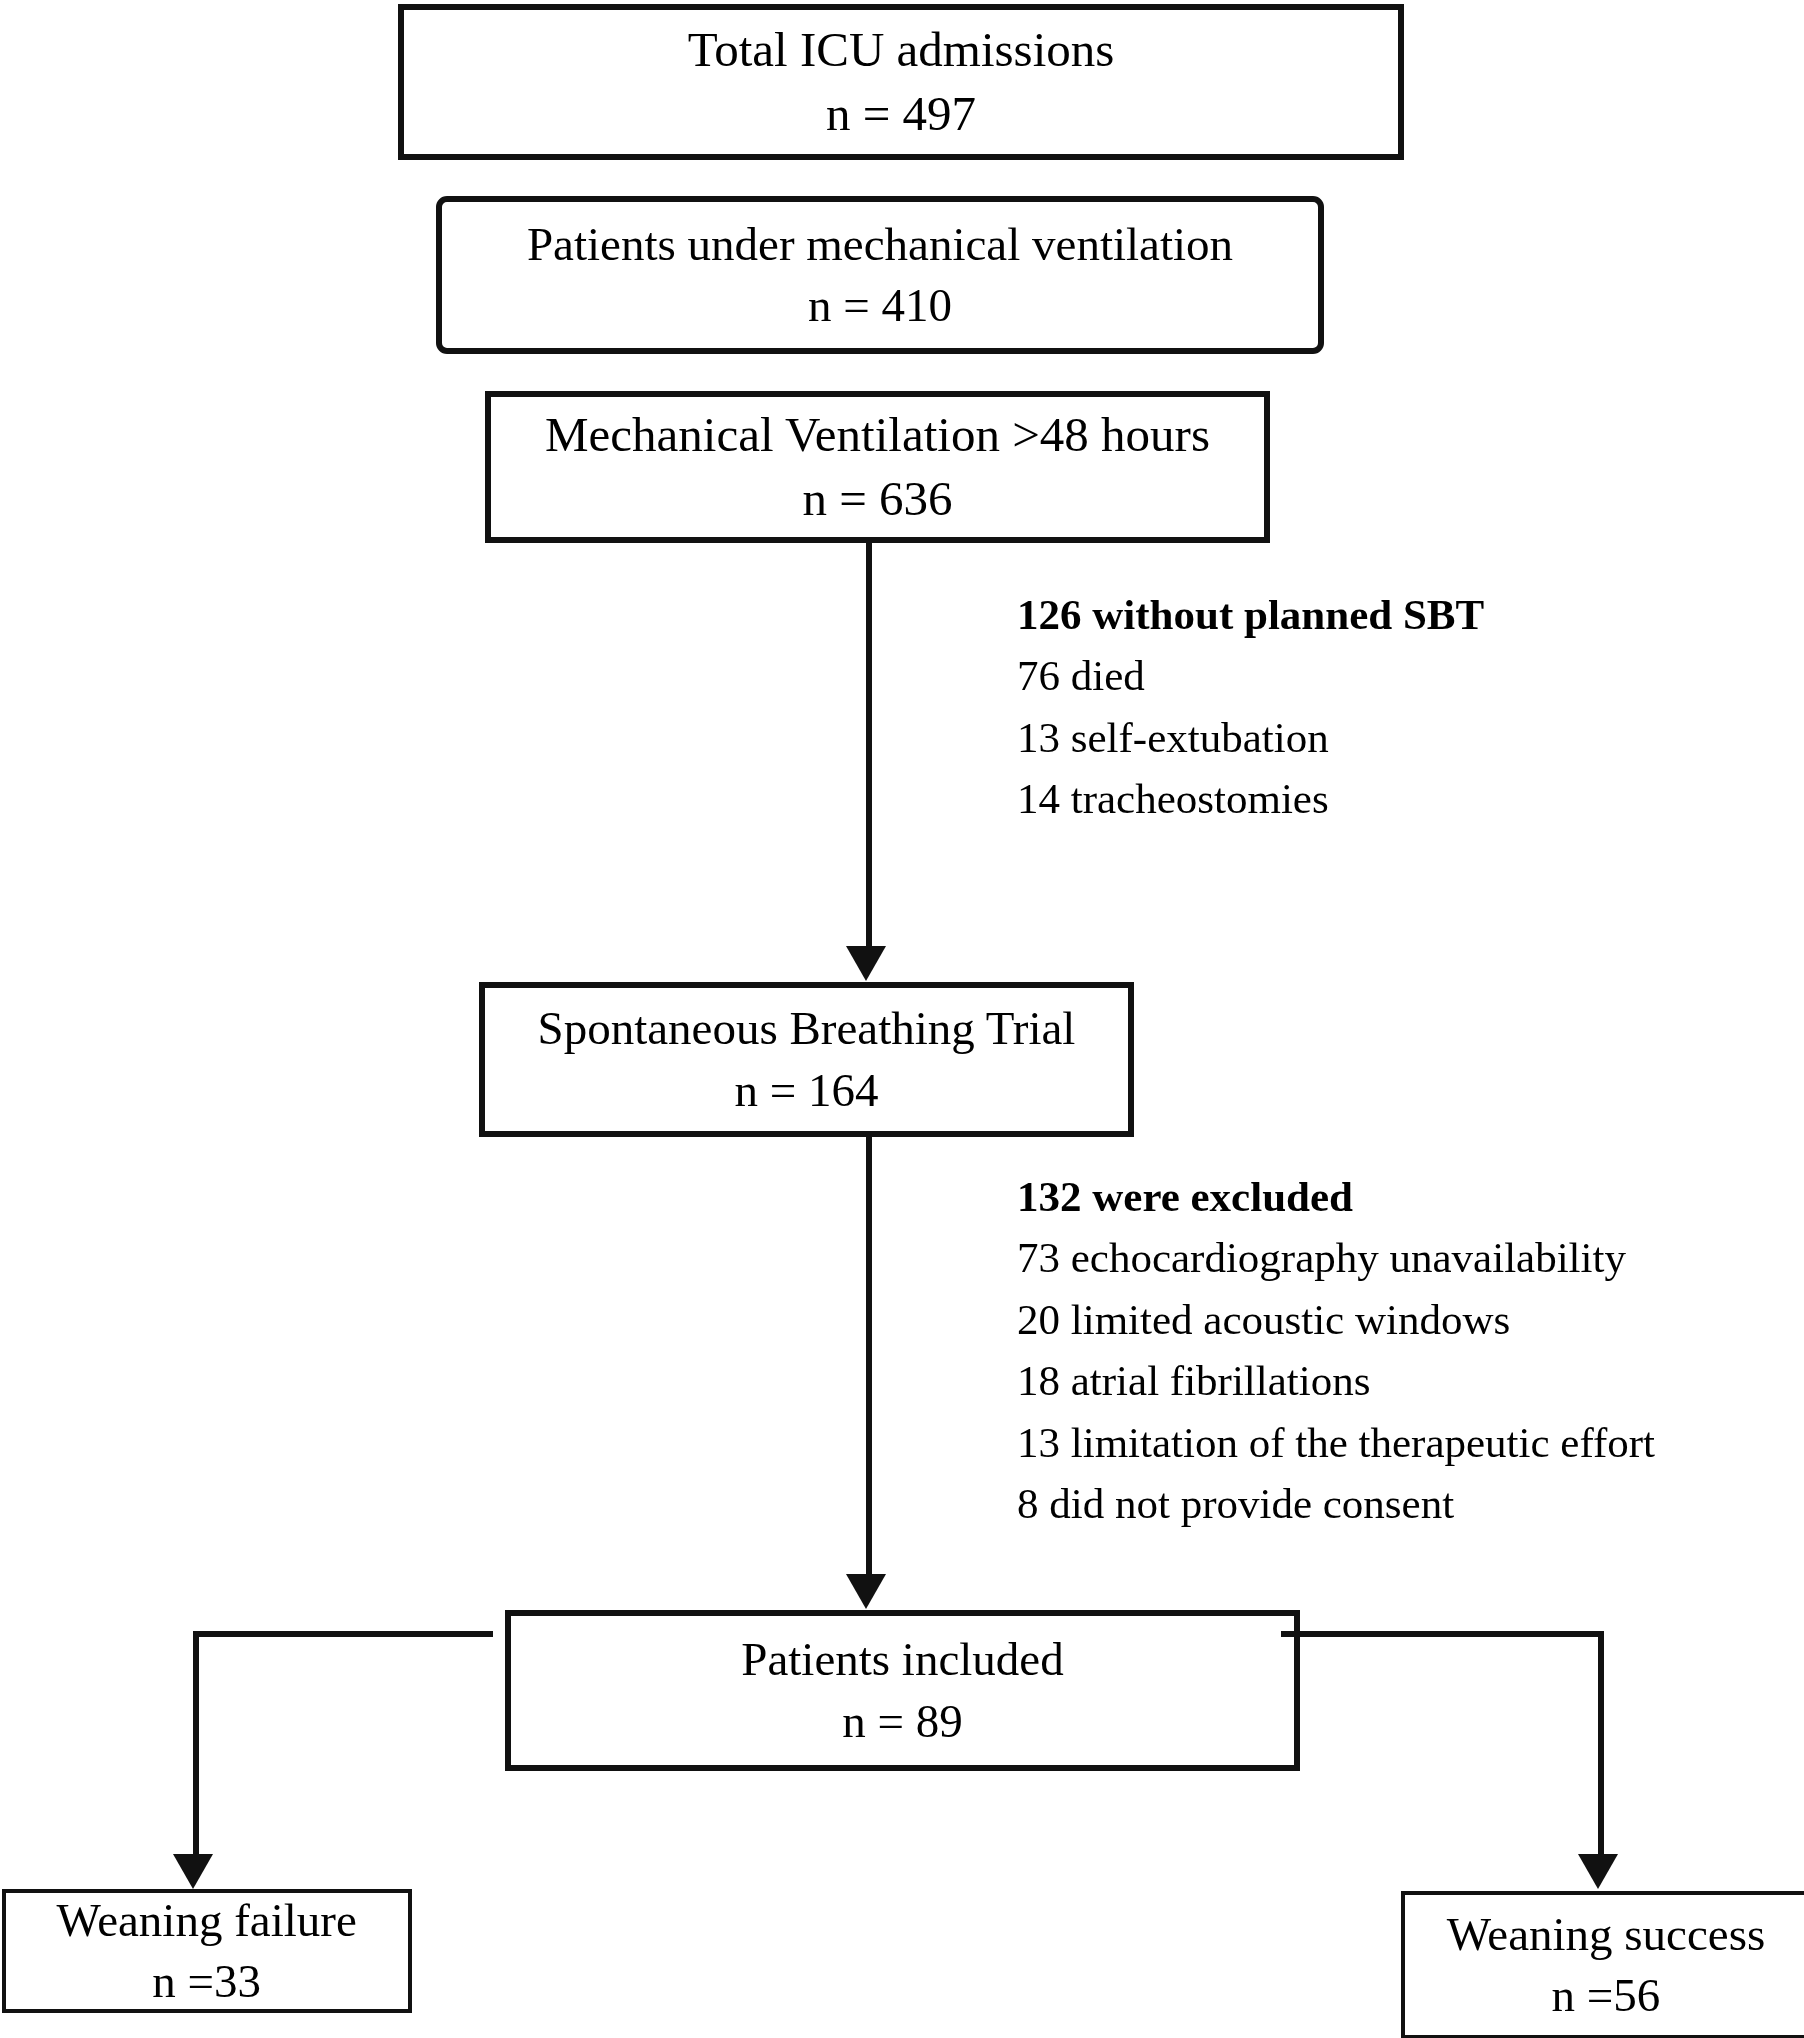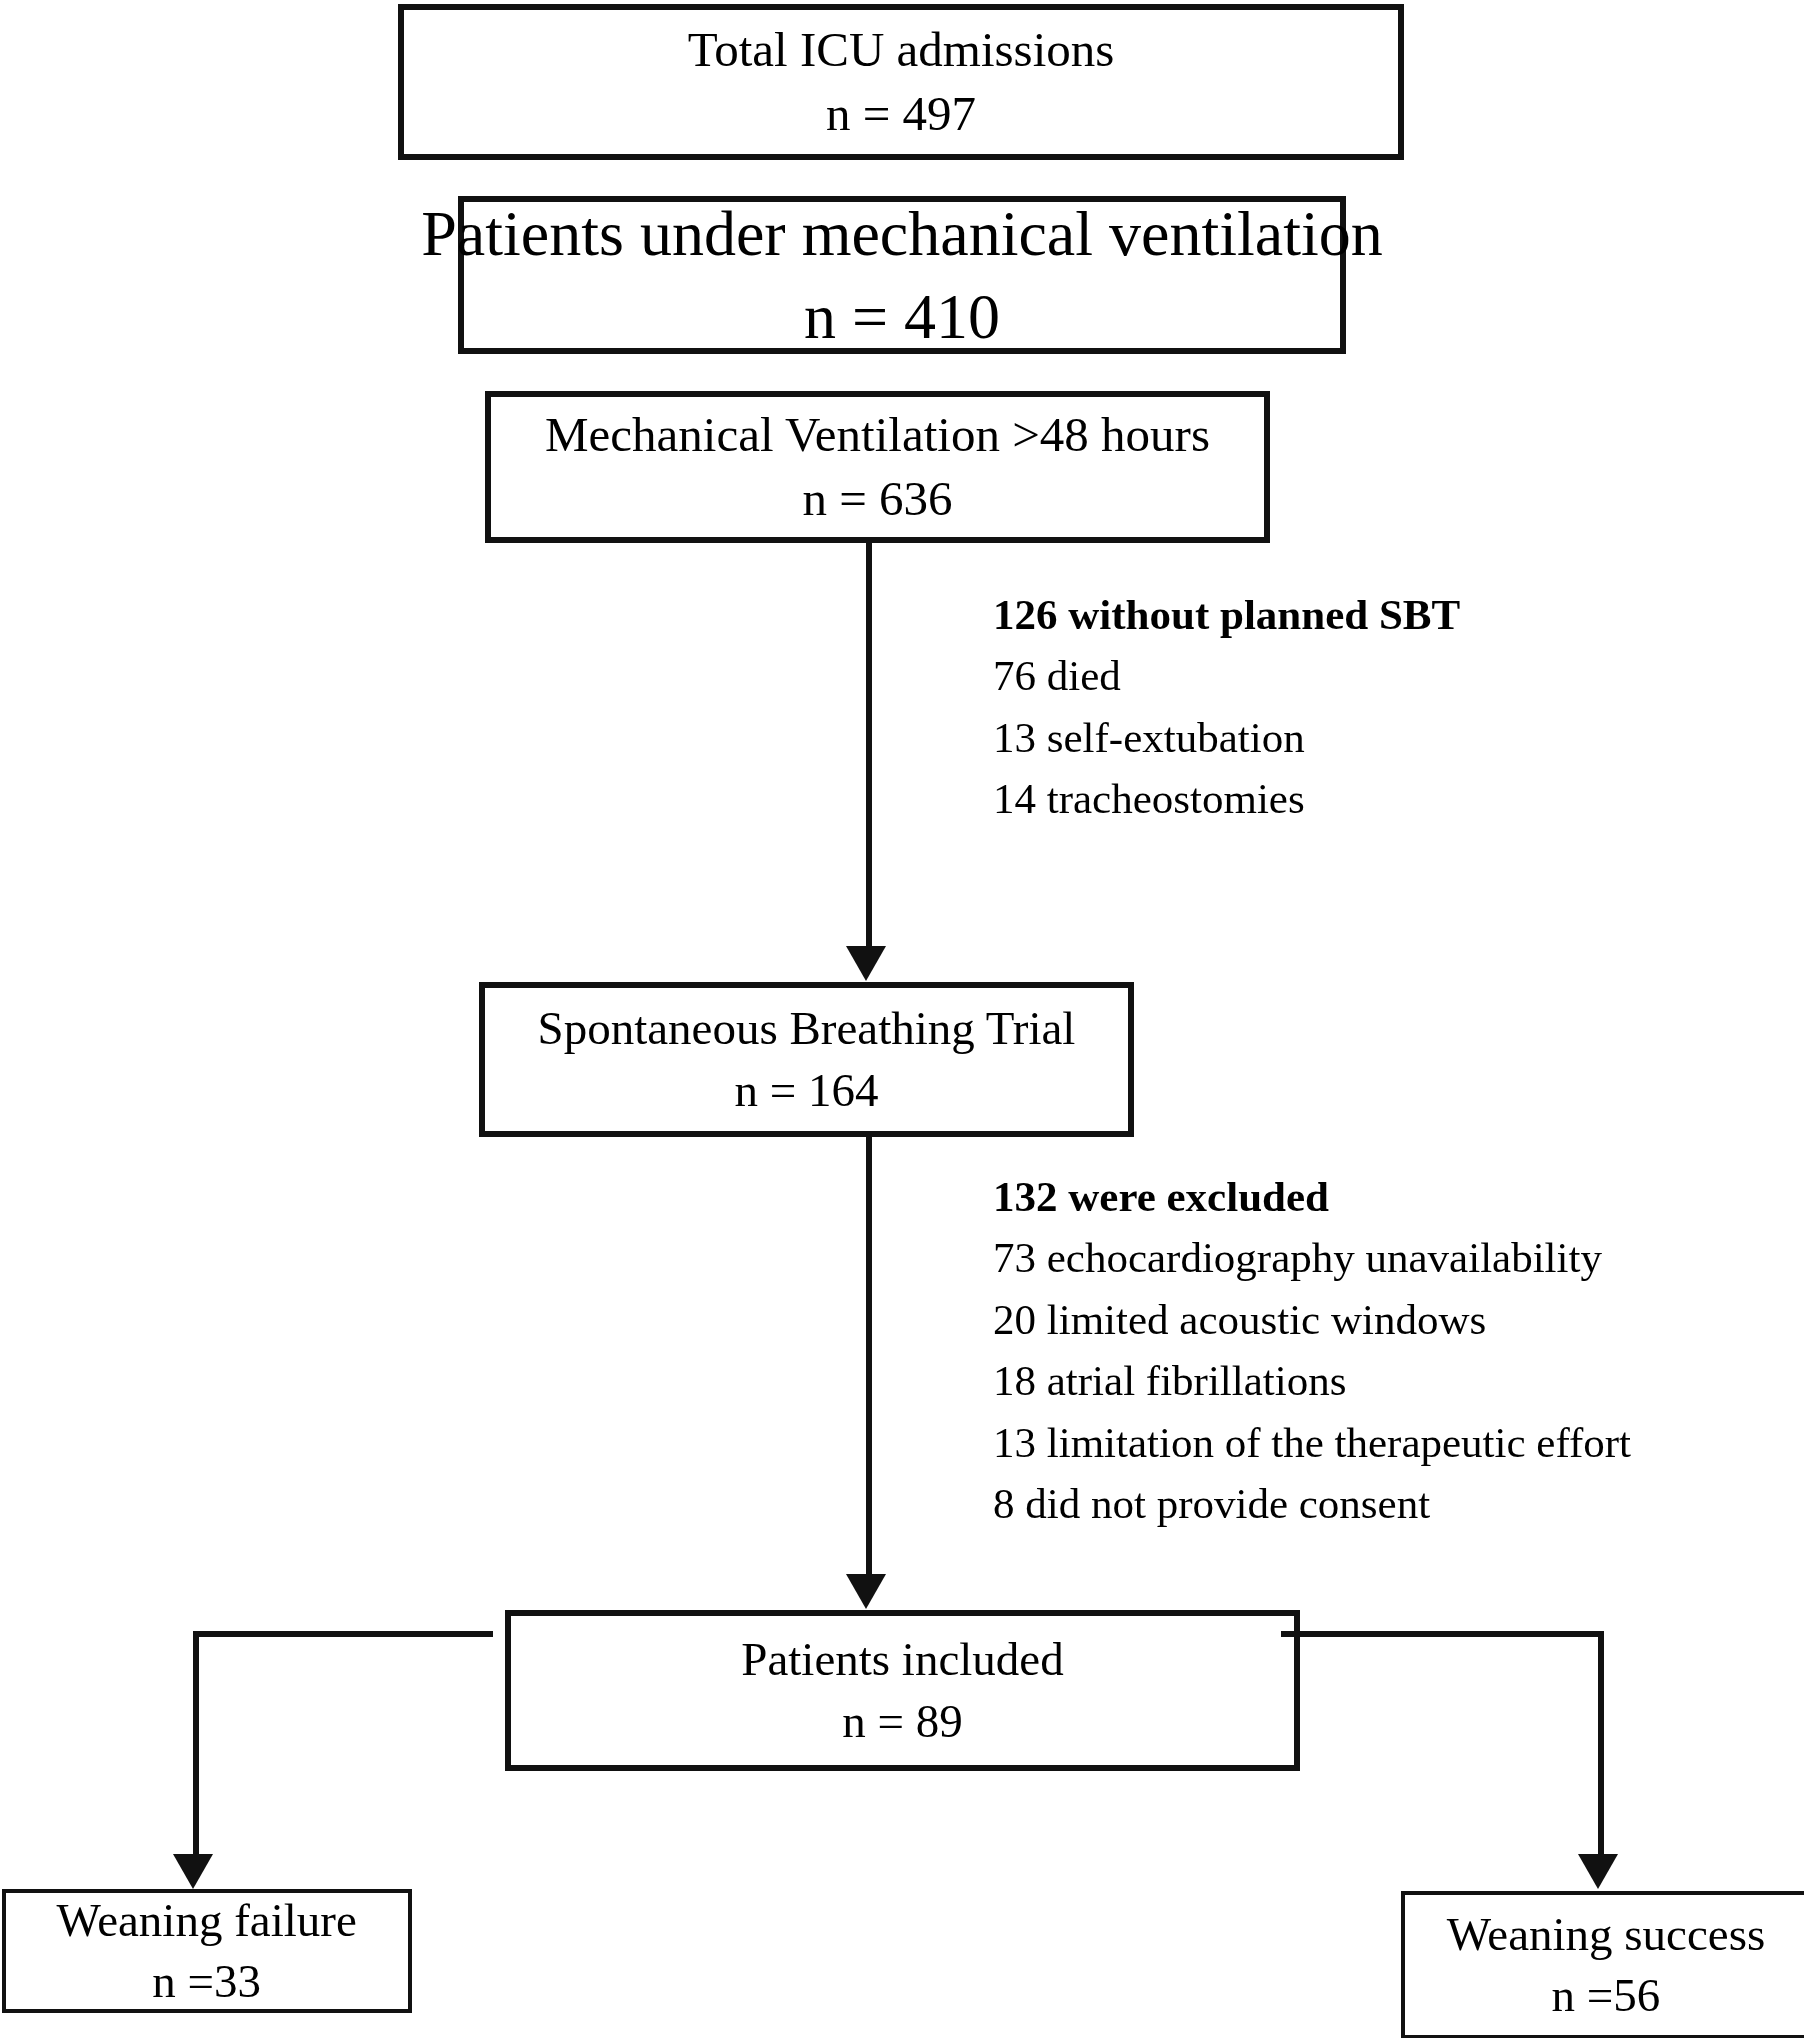--- a/index.html
+++ b/index.html
@@ -31,34 +31,35 @@
   .box .line1, .box .line2 {
     display: block;
     white-space: nowrap;
   }
   .thinbox {
     border-width: 4.3px;
   }
 
   
   #box-total        { left: 398px;  top: 3.5px;    width: 1006px; height: 156px; font-size: 49px; }
-  #box-mv           { left: 458px;  top: 196px;  width: 888px; height: 158px; font-size: 64px; }
+  #box-mv           { left: 436px;  top: 196px;  width: 888px; height: 158px; font-size: 47px; border-radius: 11px; }
   #box-mv48         { left: 485px;  top: 391px;  width: 785px;  height: 152px; font-size: 49px; }
   #box-sbt          { left: 479px;  top: 982px; width: 655px;  height: 155px; font-size: 47px;
                       font-family: "Liberation Serif", "DejaVu Serif", serif; }
   #box-included     { left: 489px;  top: 1610px; width: 795px;  height: 161px; font-size: 47px; margin-left: 16px; }
   #box-failure      { left: 1.7px;    top: 1889px; width: 410px;  height: 124px; font-size: 47px; }
   #box-success      { left: 1401px; top: 1891px; width: 410px;  height: 148px; font-size: 47px; }
 
   
   .note {
     position: absolute;
     font-size: 43px;
     line-height: 1.43;
     white-space: nowrap;
+    margin-left: 24px;
   }
   .note .hd { font-weight: bold; display: block; }
   .note .it { display: block; }
   #note-sbt       { left: 993px; top: 584px; }
   #note-excluded  { left: 993px; top: 1166px; }
 
   
   .vline {
     position: absolute;
     background: #111111;

